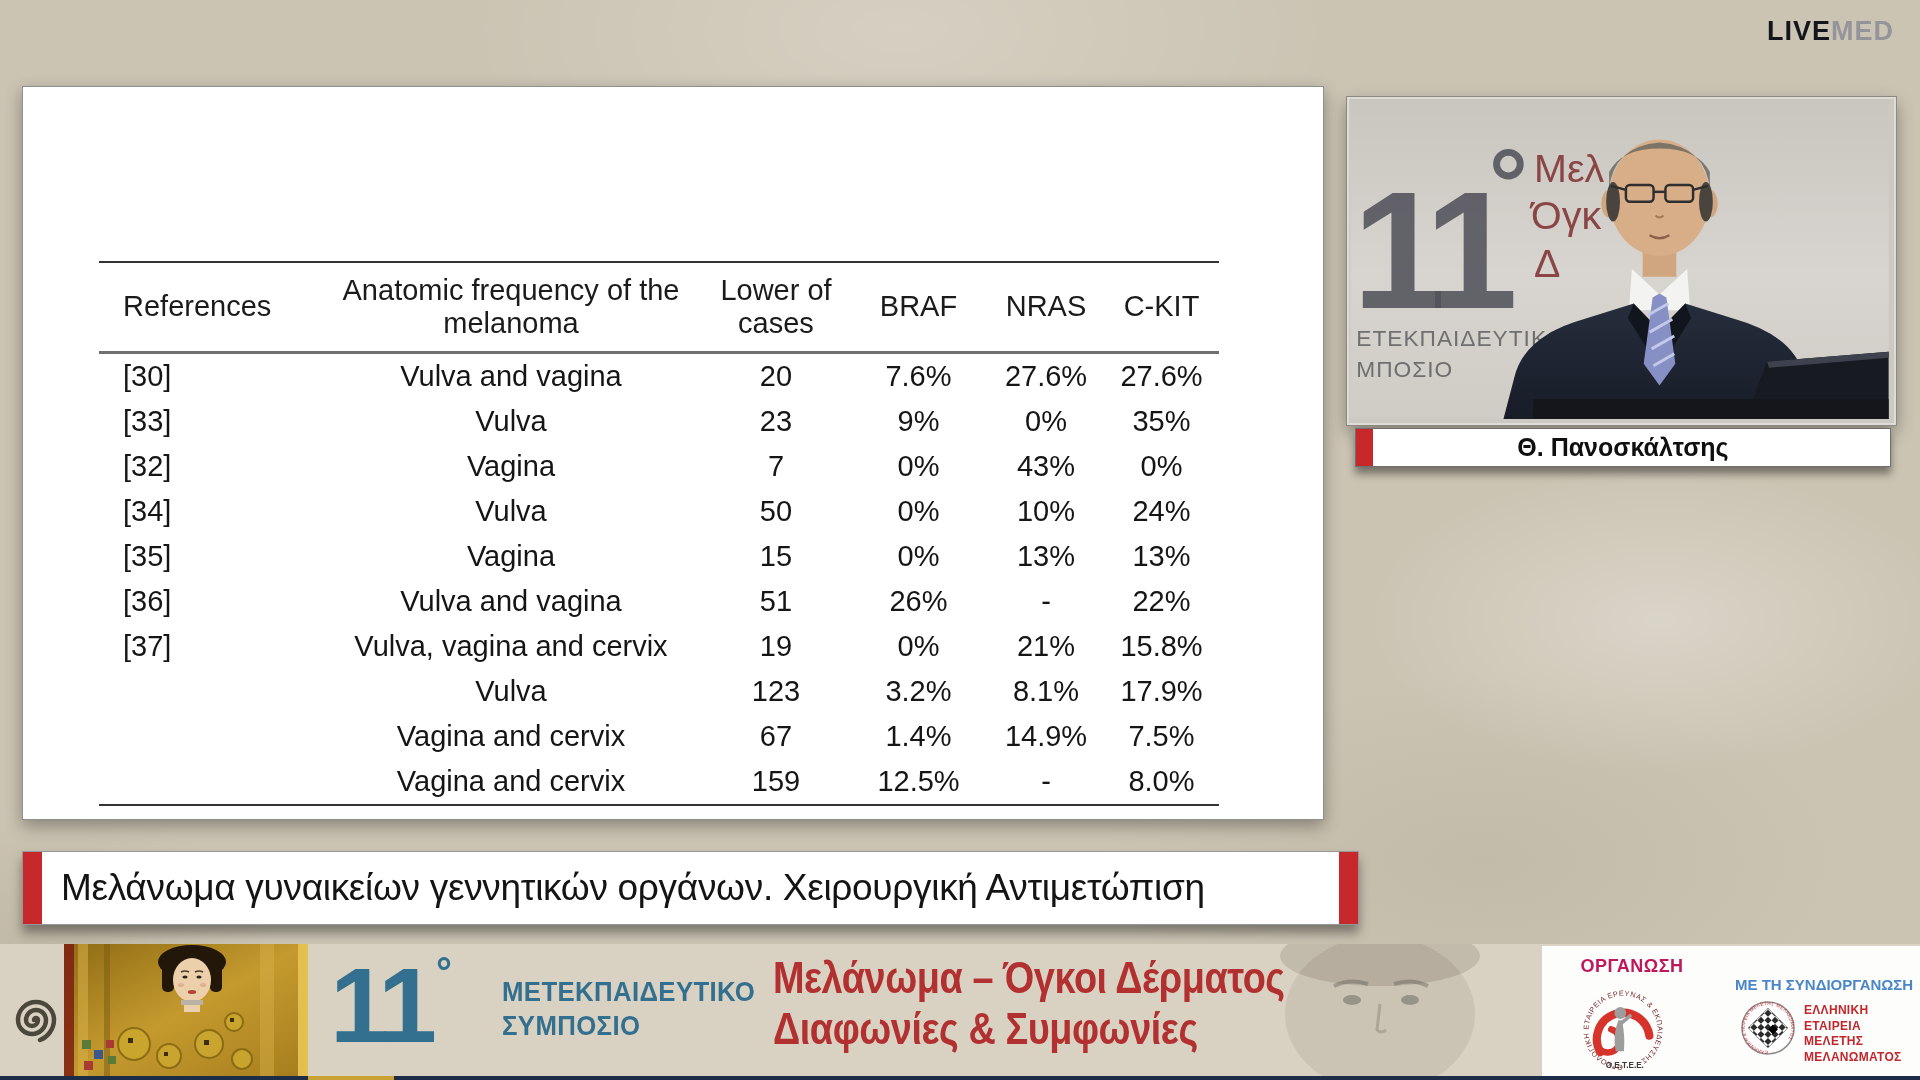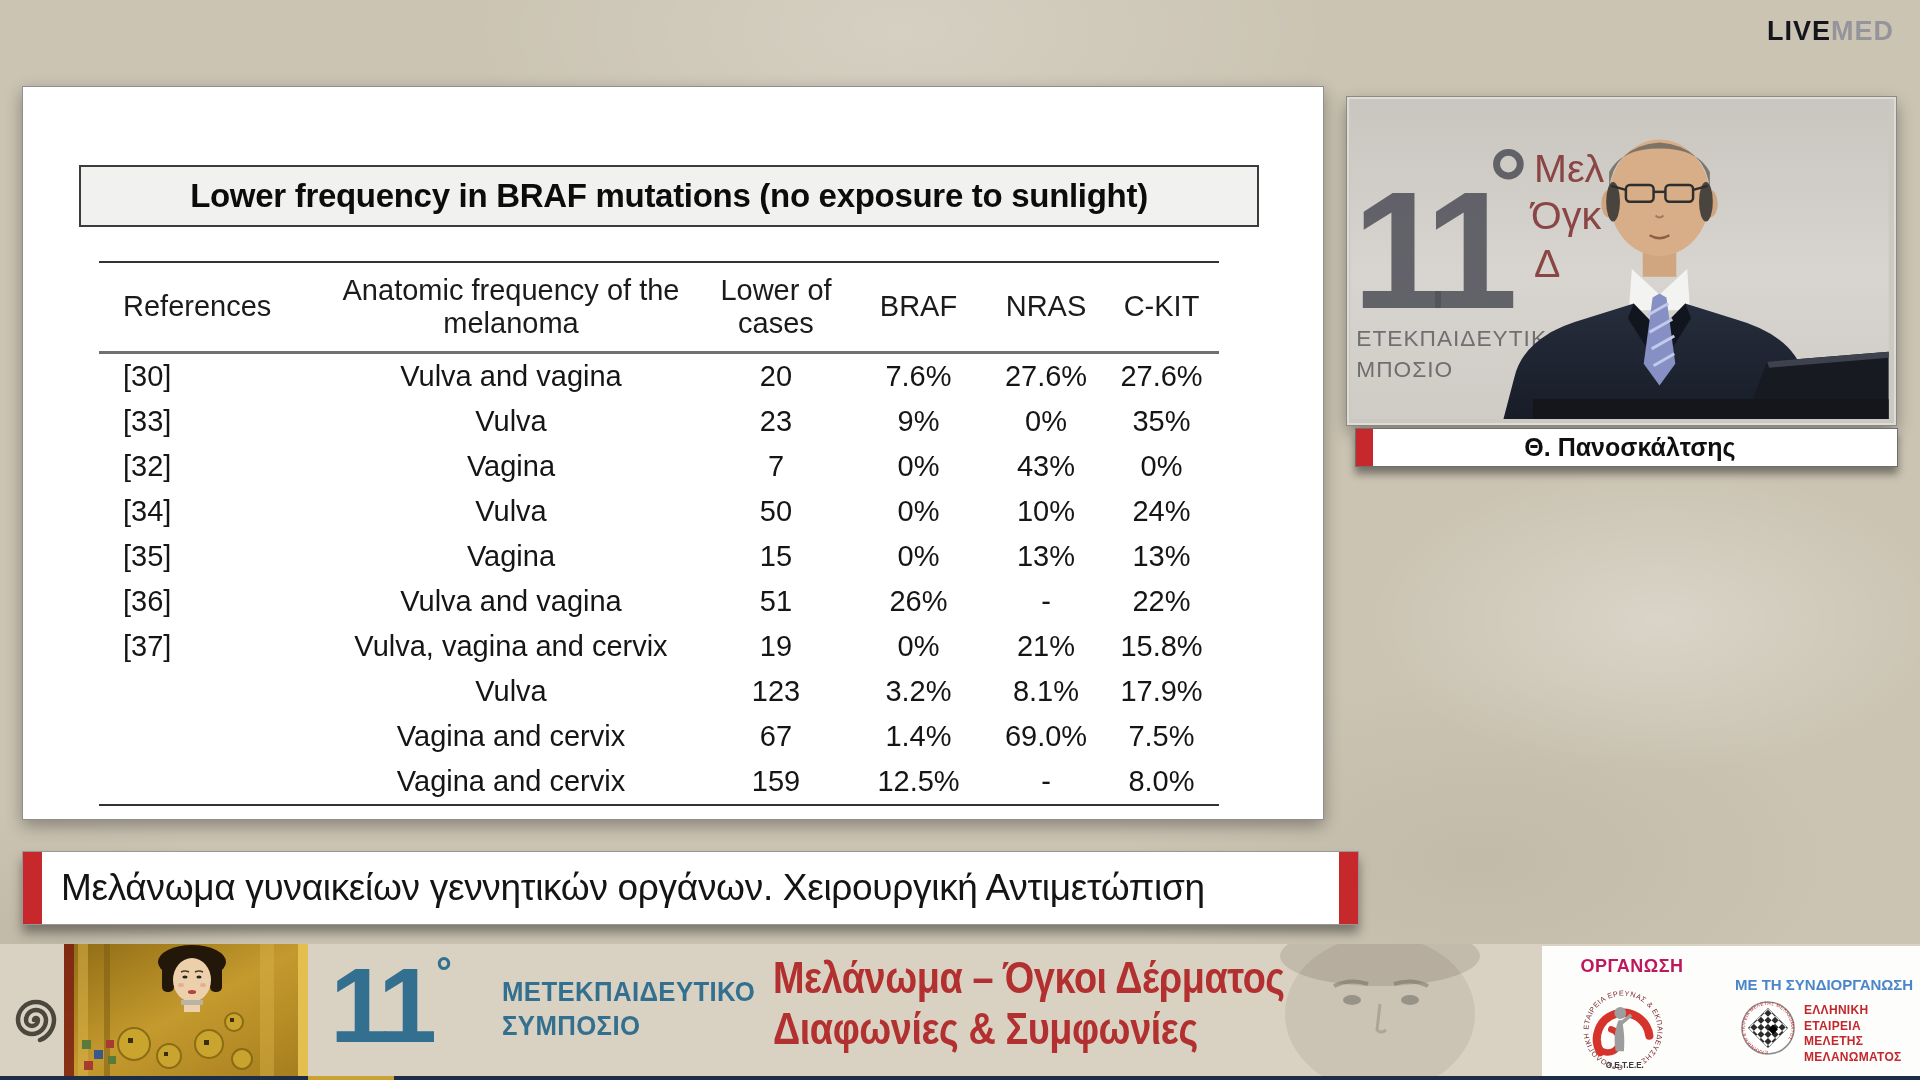--- a/index.html
+++ b/index.html
@@ -30,21 +30,21 @@
   .c0{width:222px;text-align:left;padding-left:24px;box-sizing:border-box}
   .c1{width:380px}.c2{width:150px}.c3{width:135px}.c4{width:120px}.c5{width:111px}
   
   .video{position:absolute;left:1347px;top:97px;width:545px;height:324px;
     border:2px solid #dedcd7;outline:1px solid #8d8a84;background:#ccc8c2;
     box-shadow:0 7px 16px rgba(0,0,0,.38);}
   .video svg{display:block}
   .name-plate{position:absolute;left:1355px;top:428px;width:534px;height:37px;background:#fff;
     border:1px solid #6f6f6f;box-shadow:0 7px 8px rgba(0,0,0,.42);
     display:flex;align-items:center;justify-content:center;
-    font-size:25px;font-weight:700;color:#0f0f0f;padding-left:7px;}
+    font-size:25px;font-weight:700;color:#0f0f0f;}
   .plate-accent{position:absolute;left:0;top:0;width:17px;height:100%;background:#c6282c;}
   
   .caption{position:absolute;left:22px;top:851px;width:1311px;height:72px;background:#fff;
     border:1px solid #979797;box-shadow:0 8px 10px rgba(0,0,0,.38);padding-left:24px;}
   .cap-bar{position:absolute;top:0;width:19px;height:100%;background:#c6282c;}
   .cap-bar.left{left:0}.cap-bar.right{right:0}
   .cap-text{position:absolute;left:38px;top:0;height:100%;display:flex;align-items:center;
     font-size:37px;color:#141414;letter-spacing:-.3px;}
   
   .banner{position:absolute;left:0;top:944px;width:1920px;height:132px;background:#d9d2c3;}
@@ -70,23 +70,20 @@
 </head>
 <body>
 
 <div class="frame">
 
   <div class="livemed">
     <span class="live">LIVE</span><span class="med">MED</span>
   </div>
 
   <div class="slide">
-    <div class="title-box">
-      <span>Lower frequency in BRAF mutations (no exposure to sunlight)</span>
-    </div>
     <div class="table">
       <div class="thead">
         <div class="tcell c0">References</div>
         <div class="tcell c1">Anatomic frequency of the melanoma</div>
         <div class="tcell c2">Lower of cases</div>
         <div class="tcell c3">BRAF</div>
         <div class="tcell c4">NRAS</div>
         <div class="tcell c5">C-KIT</div>
       </div>
       <div>
@@ -152,21 +149,21 @@
             <div class="tcell c2">123</div>
             <div class="tcell c3">3.2%</div>
             <div class="tcell c4">8.1%</div>
             <div class="tcell c5">17.9%</div>
           </div>
           <div class="trow">
             <div class="tcell c0"></div>
             <div class="tcell c1">Vagina and cervix</div>
             <div class="tcell c2">67</div>
             <div class="tcell c3">1.4%</div>
-            <div class="tcell c4">69.0%</div>
+            <div class="tcell c4">14.9%</div>
             <div class="tcell c5">7.5%</div>
           </div>
           <div class="trow">
             <div class="tcell c0"></div>
             <div class="tcell c1">Vagina and cervix</div>
             <div class="tcell c2">159</div>
             <div class="tcell c3">12.5%</div>
             <div class="tcell c4">-</div>
             <div class="tcell c5">8.0%</div>
           </div>

